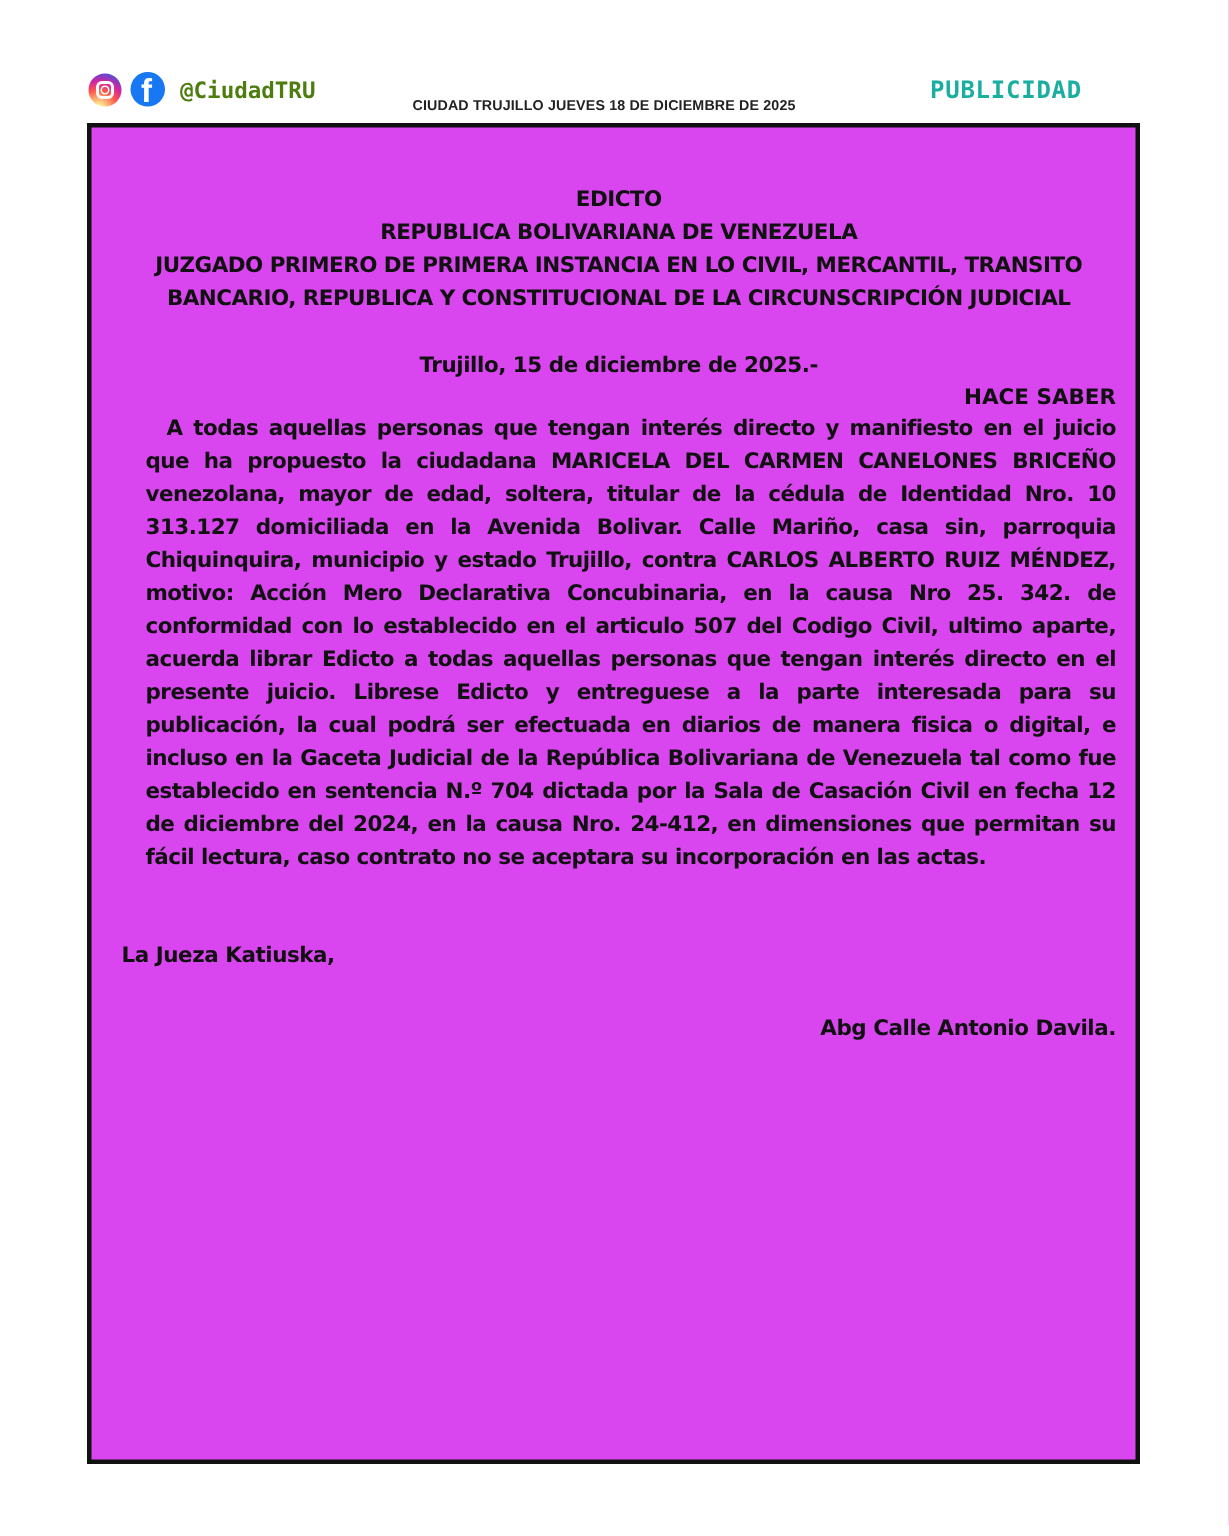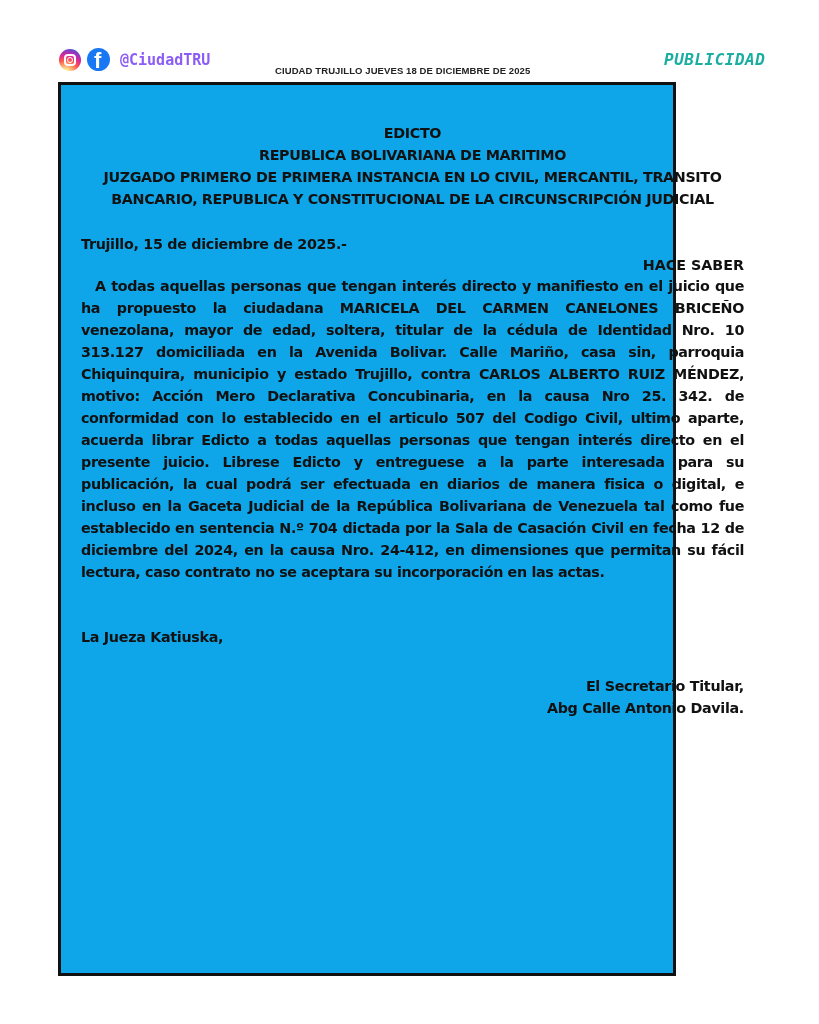--- a/index.html
+++ b/index.html
@@ -8,34 +8,34 @@
 
     .topbar { position: absolute; left: 0; top: 0; width: 819px; height: 80px; }
     .social { position: absolute; left: 59px; top: 48px; display: flex; align-items: center; }
     .icon-ig { width: 22px; height: 22px; border-radius: 50%;
       background: radial-gradient(circle at 30% 110%, #fdf497 0%, #fdf497 10%, #fd5949 45%, #d6249f 65%, #285AEB 95%);
       position: relative; }
     .icon-ig::before { content: ""; position: absolute; left: 5px; top: 5px; width: 12px; height: 12px; border: 2px solid #fff; border-radius: 4px; box-sizing: border-box; }
     .icon-ig::after { content: ""; position: absolute; left: 8px; top: 8px; width: 6px; height: 6px; border: 1.5px solid #fff; border-radius: 50%; box-sizing: border-box; }
     .icon-fb { width: 23px; height: 23px; margin-left: 6px; border-radius: 50%; background: #1877f2; position: relative; overflow: hidden; }
     .icon-fb span { position: absolute; left: 7px; top: 2px; font-family: "Liberation Sans", sans-serif; font-weight: bold; font-size: 22px; color: #fff; line-height: 22px; }
-    .handle { margin-left: 10px; font-family: "DejaVu Sans Mono", monospace; font-weight: bold; font-size: 15px; color: #8b5cf6; letter-spacing: 0px; }
+    .handle { margin-left: 10px; font-family: "DejaVu Sans Mono", monospace; font-weight: bold; font-size: 15px; color: #4d7c0f; letter-spacing: 0px; }
     .dateline { position: absolute; left: 275px; top: 53px; font-family: "Liberation Sans", sans-serif; font-weight: bold; font-size: 9.5px; color: #222; letter-spacing: 0.1px; margin-top: 12px; }
-    .publicidad { position: absolute; left: 664px; top: 50px; font-family: "DejaVu Sans Mono", monospace; font-weight: bold; font-size: 16px; color: #1aaea0; letter-spacing: 0.5px; font-style: italic; }
+    .publicidad { position: absolute; left: 620px; top: 50px; font-family: "DejaVu Sans Mono", monospace; font-weight: bold; font-size: 16px; color: #1aaea0; letter-spacing: 0.5px; }
 
-    .doc-frame { position: absolute; left: 58px; top: 82px; width: 618px; height: 894px; border: 3px solid #111; background: #0ea5e9; }
+    .doc-frame { position: absolute; left: 58px; top: 82px; width: 702px; height: 894px; border: 3px solid #111; background: #d946ef; }
 
     .doc { position: absolute; left: 20px; top: 0; width: 663px; font-family: "DejaVu Sans", sans-serif; font-weight: bold; color: #111; }
     .heading { text-align: center; font-size: 14.3px; line-height: 22px; letter-spacing: -0.35px; }
     .heading .h-line { display: block; }
     .heading .first { margin-top: 37px; }
 
-    .dateblock { text-align: left; font-size: 14.3px; line-height: 22px; margin-top: 23px; letter-spacing: -0.3px; }
+    .dateblock { text-align: center; font-size: 14.3px; line-height: 22px; margin-top: 23px; letter-spacing: -0.3px; }
     .hace { text-align: right; font-size: 14.3px; line-height: 20px; margin-top: 0px; }
-    .body-text { text-align: justify; font-size: 14.3px; line-height: 22px; letter-spacing: -0.35px; text-indent: 14px; }
+    .body-text { text-align: justify; font-size: 14.3px; line-height: 22px; letter-spacing: -0.35px; text-indent: 14px; margin-left: 16px; }
 
     .sig-left { margin-top: 43px; font-size: 14.3px; line-height: 22px; letter-spacing: -0.3px; }
     .sig-right { margin-top: 27px; text-align: right; font-size: 14.3px; line-height: 22px; letter-spacing: -0.3px; }
   </style>
 </head>
 <body>
 
 <div class="topbar">
   <div class="social">
     <div class="icon-ig"></div>
@@ -45,35 +45,34 @@
     <span class="handle">@CiudadTRU</span>
   </div>
   <div class="dateline">CIUDAD TRUJILLO JUEVES 18 DE DICIEMBRE DE 2025</div>
   <div class="publicidad">PUBLICIDAD</div>
 </div>
 
 <div class="doc-frame">
   <div class="doc">
     <div class="heading">
       <span class="h-line first">EDICTO</span>
-      <span class="h-line">REPUBLICA BOLIVARIANA DE MARITIMO</span>
+      <span class="h-line">REPUBLICA BOLIVARIANA DE VENEZUELA</span>
       <span class="h-line">JUZGADO PRIMERO DE PRIMERA INSTANCIA EN LO CIVIL, MERCANTIL, TRANSITO</span>
       <span class="h-line">BANCARIO, REPUBLICA Y CONSTITUCIONAL DE LA CIRCUNSCRIPCIÓN JUDICIAL</span>
     </div>
 
     <div class="dateblock">
       <div>Trujillo, 15 de diciembre de 2025.-</div>
     </div>
 
     <div class="hace">HACE SABER</div>
 
     <p class="body-text">A todas aquellas personas que tengan interés directo y manifiesto en el juicio que ha propuesto la ciudadana MARICELA DEL CARMEN CANELONES BRICEÑO venezolana, mayor de edad, soltera, titular de la cédula de Identidad Nro. 10 313.127 domiciliada en la Avenida Bolivar. Calle Mariño, casa sin, parroquia Chiquinquira, municipio y estado Trujillo, contra CARLOS ALBERTO RUIZ MÉNDEZ, motivo: Acción Mero Declarativa Concubinaria, en la causa Nro 25. 342. de conformidad con lo establecido en el articulo 507 del Codigo Civil, ultimo aparte, acuerda librar Edicto a todas aquellas personas que tengan interés directo en el presente juicio. Librese Edicto y entreguese a la parte interesada para su publicación, la cual podrá ser efectuada en diarios de manera fisica o digital, e incluso en la Gaceta Judicial de la República Bolivariana de Venezuela tal como fue establecido en sentencia N.º 704 dictada por la Sala de Casación Civil en fecha 12 de diciembre del 2024, en la causa Nro. 24-412, en dimensiones que permitan su fácil lectura, caso contrato no se aceptara su incorporación en las actas.</p>
 
     <div class="sig-left">
       <div>La Jueza Katiuska,</div>
     </div>
 
     <div class="sig-right">
-      <div>El Secretario Titular,</div>
       <div>Abg Calle Antonio Davila.</div>
     </div>
   </div>
 </div>
 
 </body></html>

